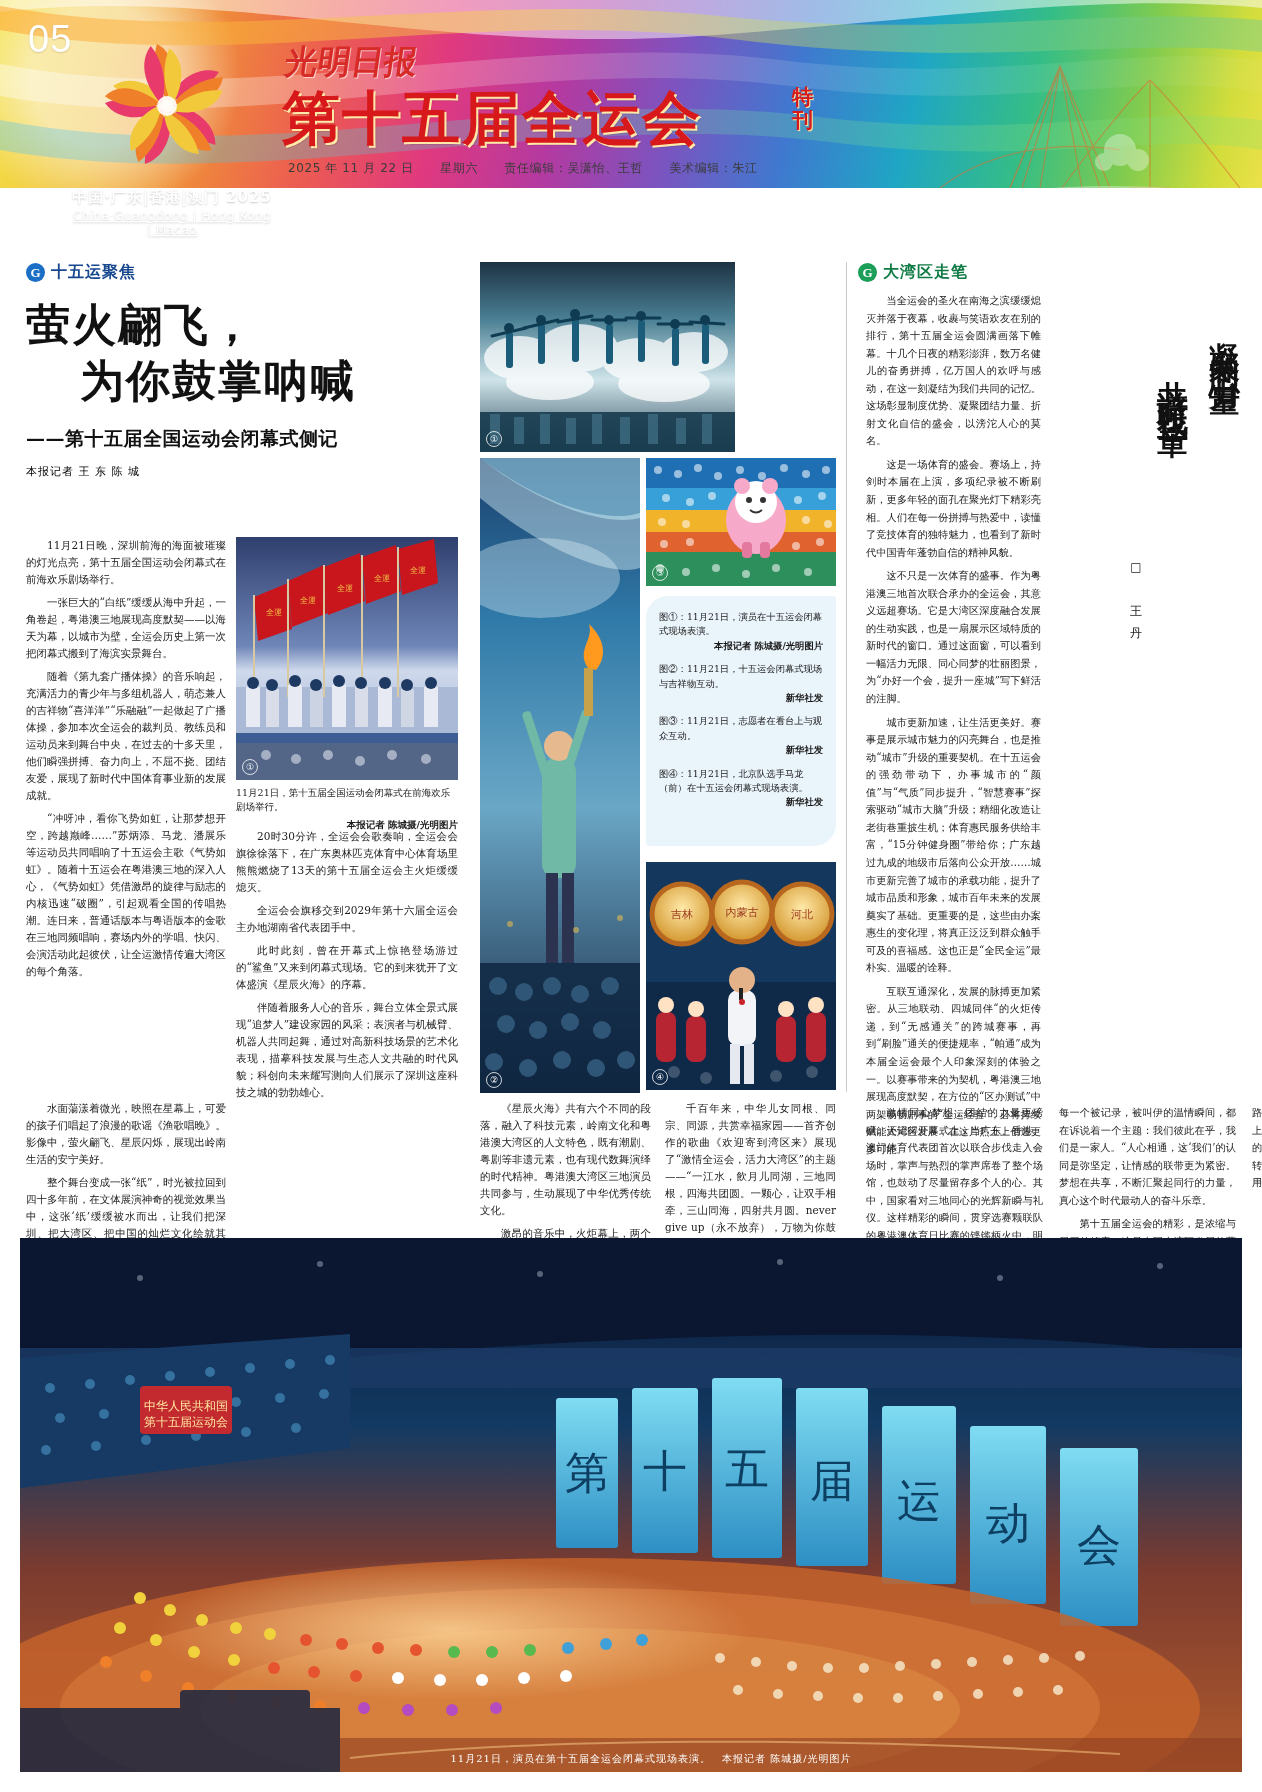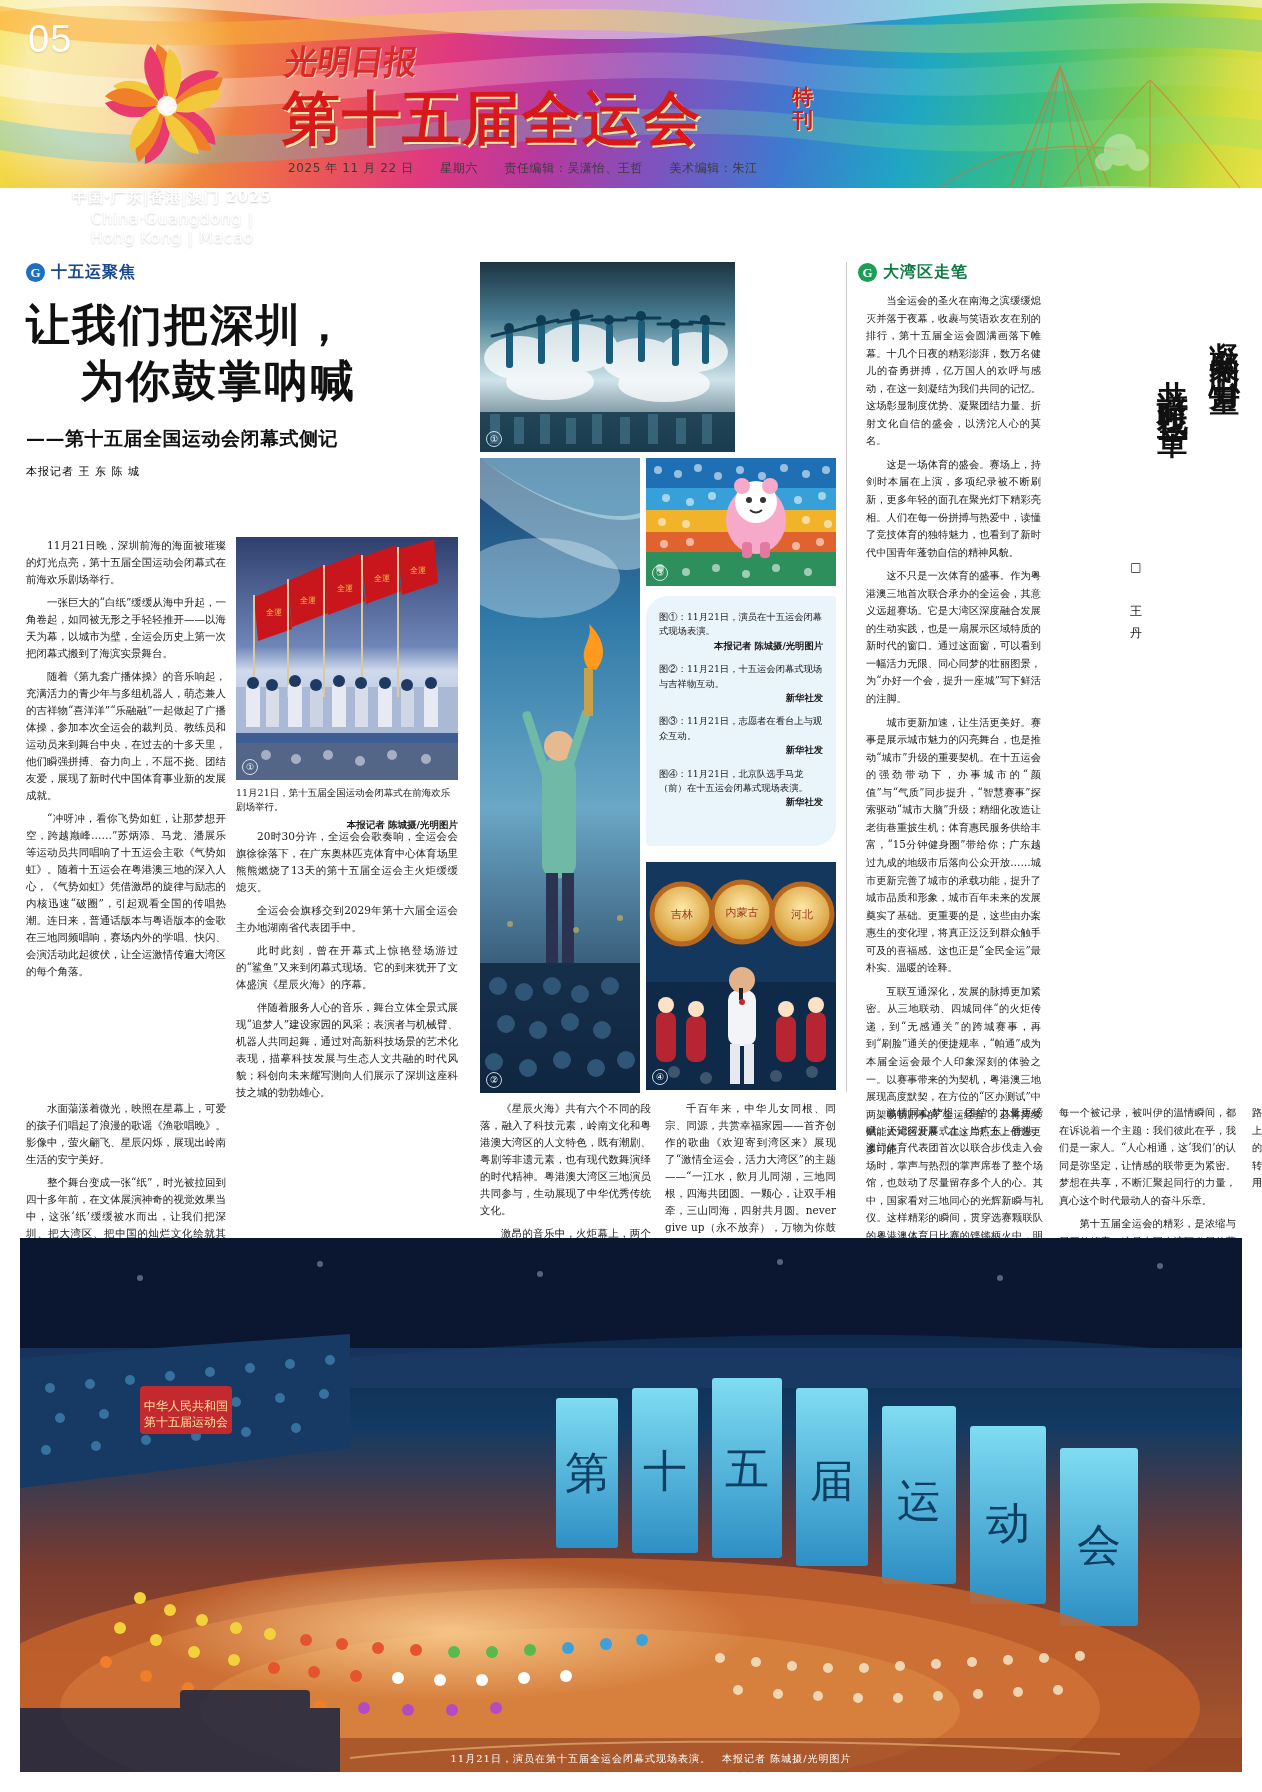--- a/index.html
+++ b/index.html
@@ -27,21 +27,21 @@
   .pagenum{
     position:absolute;left:28px;top:18px;font-size:38px;color:#ffffff;
     font-family:"Liberation Sans",sans-serif;font-weight:400;letter-spacing:1px;
     text-shadow:0 1px 2px rgba(0,0,0,.15);
   }
   .logo-flower{position:absolute;left:92px;top:40px;width:150px;height:140px;}
   .logo-caption{
     position:absolute;left:72px;top:188px;width:200px;text-align:center;color:#fff;
   }
   .logo-caption .cn{font-size:15px;letter-spacing:1px;font-weight:bold;text-shadow:0 1px 2px rgba(0,0,0,.2);}
-  .logo-caption .en{font-size:16px;letter-spacing:.5px;margin-top:2px;text-shadow:0 1px 2px rgba(0,0,0,.2);}
+  .logo-caption .en{font-size:12px;letter-spacing:.5px;margin-top:2px;text-shadow:0 1px 2px rgba(0,0,0,.2);text-decoration:underline;}
   .gmrb{
     position:absolute;left:285px;top:40px;font-size:33px;color:#d62b27;font-weight:bold;
     font-family:"DejaVu Sans",sans-serif;transform:skewX(-8deg);
     text-shadow:1px 1px 0 rgba(255,255,255,.6);
   }
   .bigtitle{
     position:absolute;left:282px;top:80px;font-size:58px;color:#d8191b;font-weight:bold;
     letter-spacing:2px;font-family:"DejaVu Sans",sans-serif;
     text-shadow:2px 2px 0 #ffe9a8, 3px 3px 0 rgba(0,0,0,.08);
   }
@@ -230,29 +230,29 @@
       <span>责任编辑：吴潇怡、王哲</span>
       <span>美术编辑：朱江</span>
     </div>
   </div>
 
   <div class="left">
     <div class="col-label">
       <span class="g-badge">G</span>
       <span class="txt">十五运聚焦</span>
     </div>
-    <div class="headline hl1">让我们把深圳，</div>
+    <div class="headline hl1">萤火翩飞，</div>
     <div class="headline hl1" style="margin-top:0;padding-left:54px;">为你鼓掌呐喊</div>
     <div class="headline hl2">——第十五届全国运动会闭幕式侧记</div>
     <div class="byline">本报记者 王 东 陈 城</div>
   </div>
 
   <div class="lead-cols body-cn">
     <p style="margin:0 0 6px 0;text-indent:2em;">11月21日晚，深圳前海的海面被璀璨的灯光点亮，第十五届全国运动会闭幕式在前海欢乐剧场举行。</p>
-    <p style="margin:0 0 6px 0;text-indent:2em;">一张巨大的“白纸”缓缓从海中升起，一角卷起，如同被无形之手轻轻推开——以海天为幕，以城市为壁，全运会历史上第一次把闭幕式搬到了海滨实景舞台。</p>
+    <p style="margin:0 0 6px 0;text-indent:2em;">一张巨大的“白纸”缓缓从海中升起，一角卷起，粤港澳三地展现高度默契——以海天为幕，以城市为壁，全运会历史上第一次把闭幕式搬到了海滨实景舞台。</p>
     <p style="margin:0 0 6px 0;text-indent:2em;">随着《第九套广播体操》的音乐响起，充满活力的青少年与多组机器人，萌态兼人的吉祥物“喜洋洋”“乐融融”一起做起了广播体操，参加本次全运会的裁判员、教练员和运动员来到舞台中央，在过去的十多天里，他们瞬强拼搏、奋力向上，不屈不挠、团结友爱，展现了新时代中国体育事业新的发展成就。</p>
     <p style="margin:0 0 6px 0;text-indent:2em;">“冲呀冲，看你飞势如虹，让那梦想开空，跨越巅峰……”苏炳添、马龙、潘展乐等运动员共同唱响了十五运会主歌《气势如虹》。随着十五运会在粤港澳三地的深入人心，《气势如虹》凭借激昂的旋律与励志的内核迅速“破圈”，引起观看全国的传唱热潮。连日来，普通话版本与粤语版本的金歌在三地同频唱响，赛场内外的学唱、快闪、会演活动此起彼伏，让全运激情传遍大湾区的每个角落。</p>
   </div>
 
   <div class="photo1">
     <svg class="ph" viewBox="0 0 222 243" preserveAspectRatio="none">
       <defs>
         <linearGradient id="p1ice" x1="0" y1="0" x2="0" y2="1">
           <stop offset="0" stop-color="#2f3f6e"></stop>
             <stop offset=".45" stop-color="#6f86b8"></stop>

